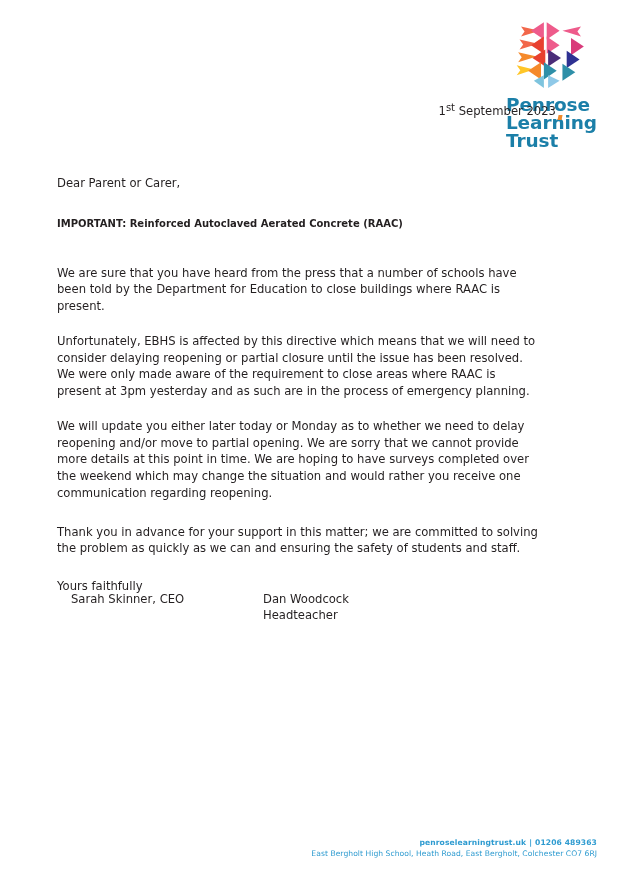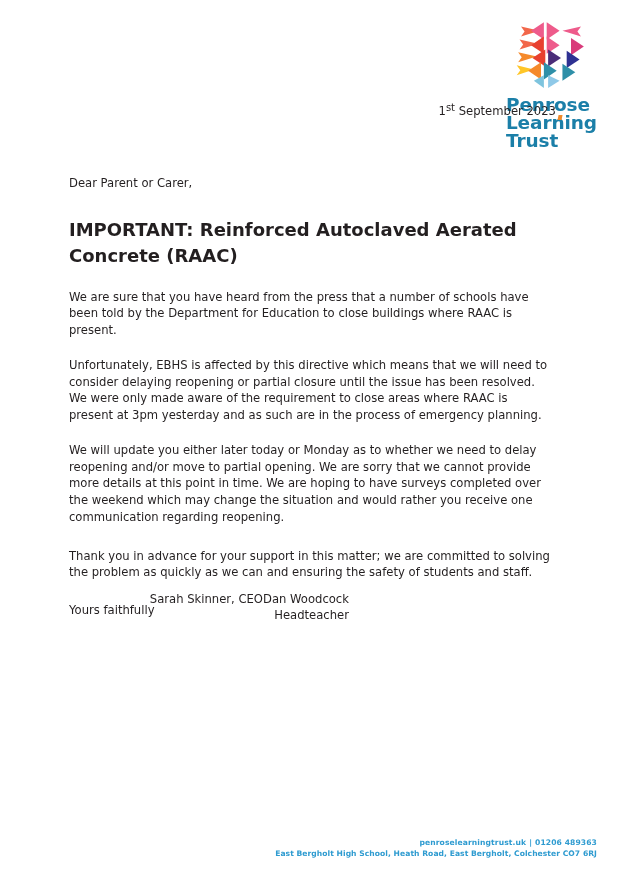--- a/index.html
+++ b/index.html
@@ -67,35 +67,35 @@
     white-space: nowrap;
   }
   .date-line sup {
     font-size: 10px;
     vertical-align: 3.6px;
   }
 
   
   .body-block {
     position: absolute;
-    left: 69px;
+    left: 57px;
     top: 175px;
     width: 484px;
   }
   .salutation {
     font-size: 11.6px;
     color: #231F20;
     margin: 0 0 26px 0;
     line-height: 1.42;
   }
   .subject {
-    font-size: 18px;
+    font-size: 10px;
     font-weight: bold;
     color: #231F20;
-    margin: 0 0 20px 0;
+    margin: 0 0 33px 0;
     line-height: 1.42;
   }
   .para {
     font-size: 11.6px;
     color: #231F20;
     margin: 0 0 18px 0;
     line-height: 1.445;
   }
   .para.tight-last {
     margin-bottom: 21px;
@@ -114,42 +114,42 @@
     left: 71px;
     top: 592px;
     display: flex;
   }
   .sign-col {
     font-size: 11.6px;
     color: #231F20;
     line-height: 1.36;
   }
   .sign-col.first { width: 192px; }
-  .sign-col div { white-space: nowrap; text-align: right; }
+  .sign-col div { white-space: nowrap; }
 
   
   .footer {
     position: absolute;
     left: 16px;
     right: 28px;
     bottom: 30px;
     text-align: right;
     color: #2E9BD0;
     font-size: 7.6px;
     line-height: 1.52;
   }
   .footer-top {
     font-weight: bold;
     letter-spacing: 0.1px;
   }
   .footer-top .sep {
     padding: 0 3px;
   }
   .footer-bottom {
-    font-weight: bold;
+    font-weight: normal;
     letter-spacing: 0.05px;
   }
 </style>
 </head>
 <body>
 
 <div class="page">
 
   <div class="letterhead">
     <svg class="logo-mark" viewBox="0 0 100 98" aria-hidden="true">

